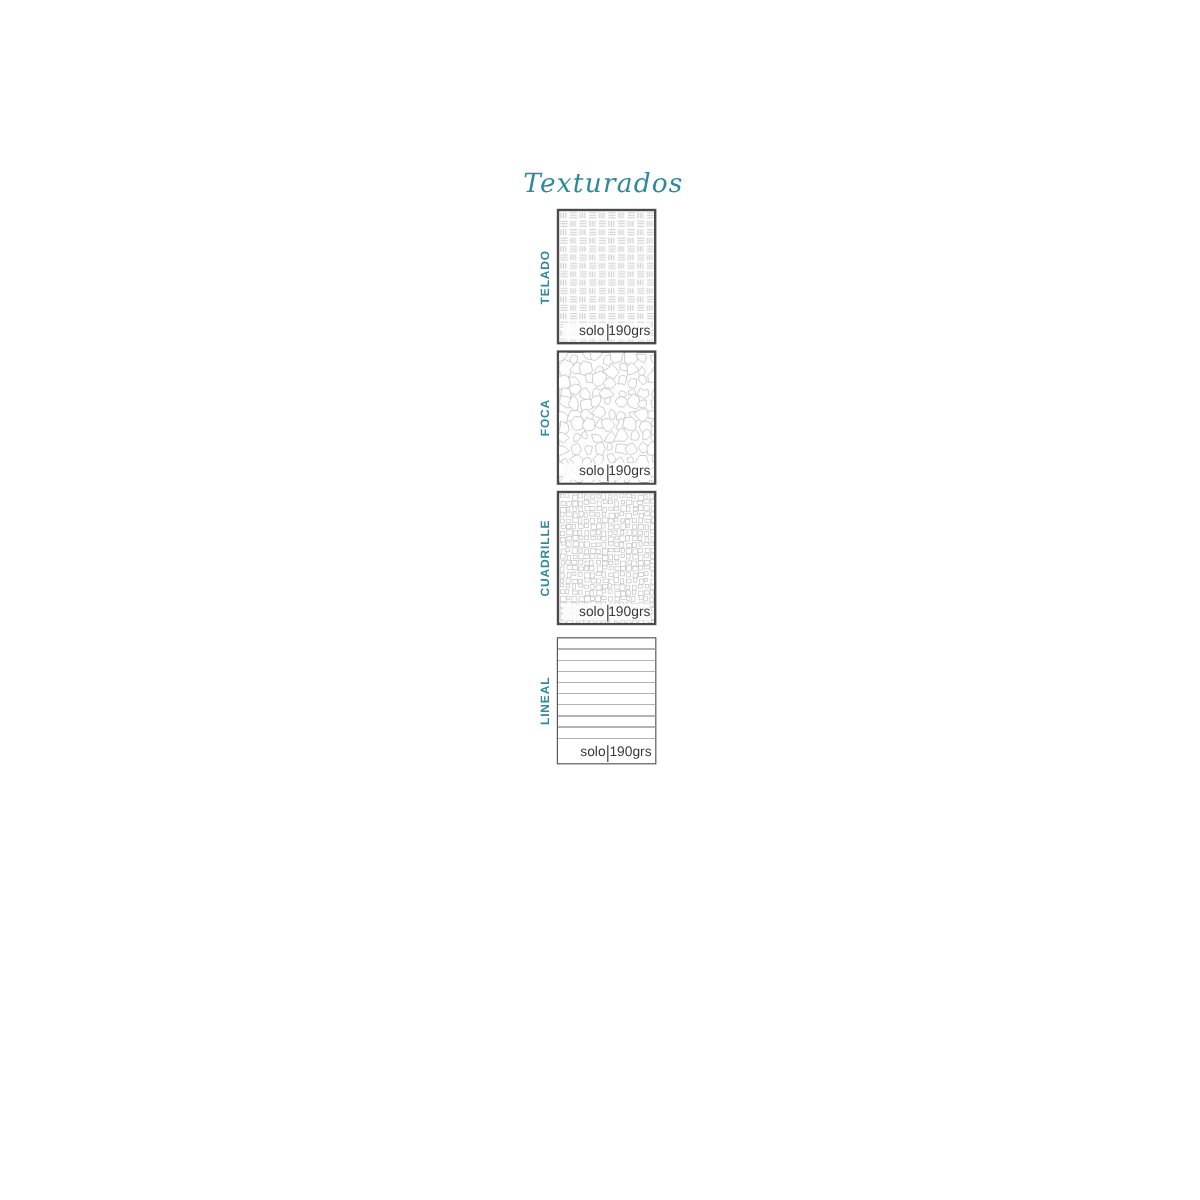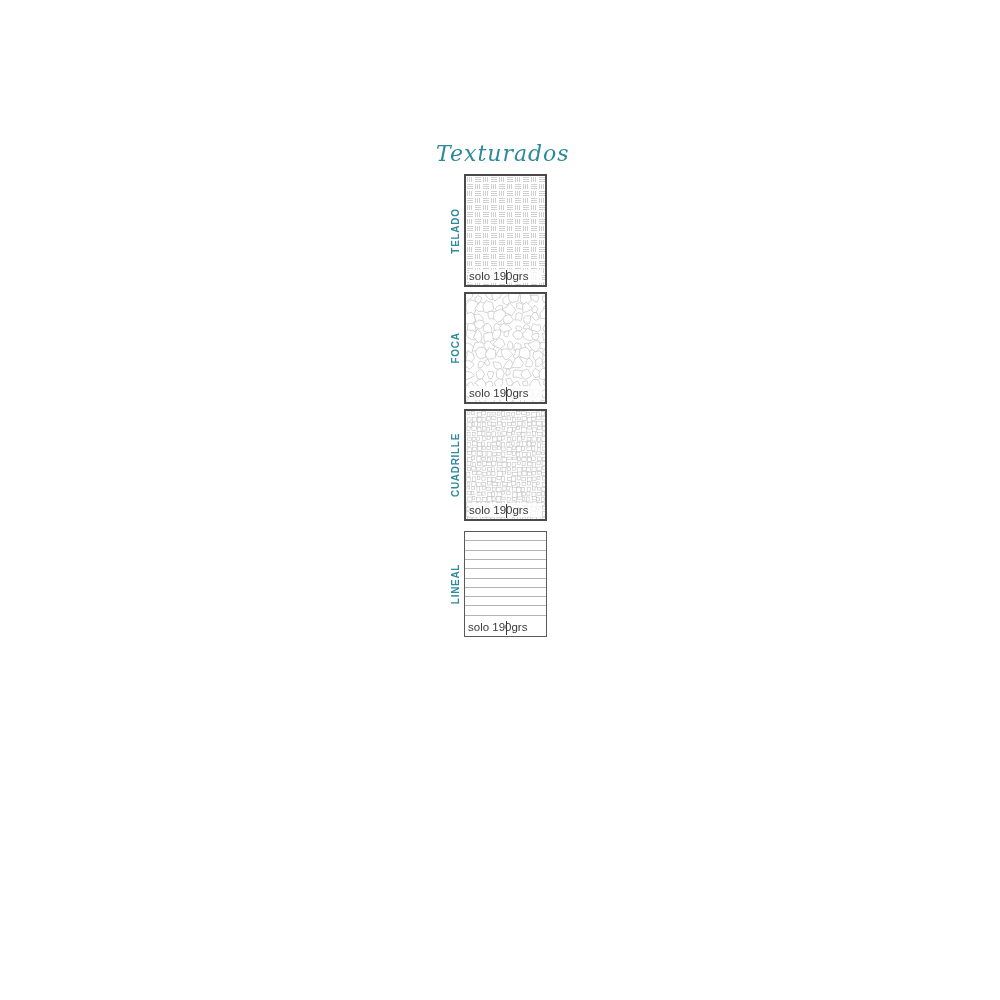--- a/index.html
+++ b/index.html
@@ -30,21 +30,21 @@
   .sw-lineal .box { border-width:1.5px; border-color:#5a5a5a; }
   .tex { position:absolute; left:0; top:0; width:100%; height:100%; }
   .tex-foca path { fill:#ffffff; stroke:#c3c3c3; stroke-width:0.7; stroke-linejoin:round; }
   .tex-cuadrille rect { fill:#ffffff; stroke:#bfbfbf; stroke-width:0.55; }
   .rules {
     position:absolute; left:0; right:0; top:0; height:calc(100% - 20px);
     background:repeating-linear-gradient(to bottom,
       transparent 0, transparent 8.3px, #b4b4b4 8.3px, #b4b4b4 9.3px);
   }
   .weight {
-    position:absolute; left:3px; right:3px; bottom:2px; text-align:left;
+    position:absolute; left:3px; right:3px; bottom:2px; text-align:right;
     font-size:11.5px; color:var(--text,#3A3A3A);
     background:rgba(255,255,255,0.8); padding:1px 0;
   }
   .tick {
     position:absolute; left:50%; bottom:1px; width:1px; height:14px;
     background:#3a3a3a;
   }
 </style>
 </head>
 <body>

